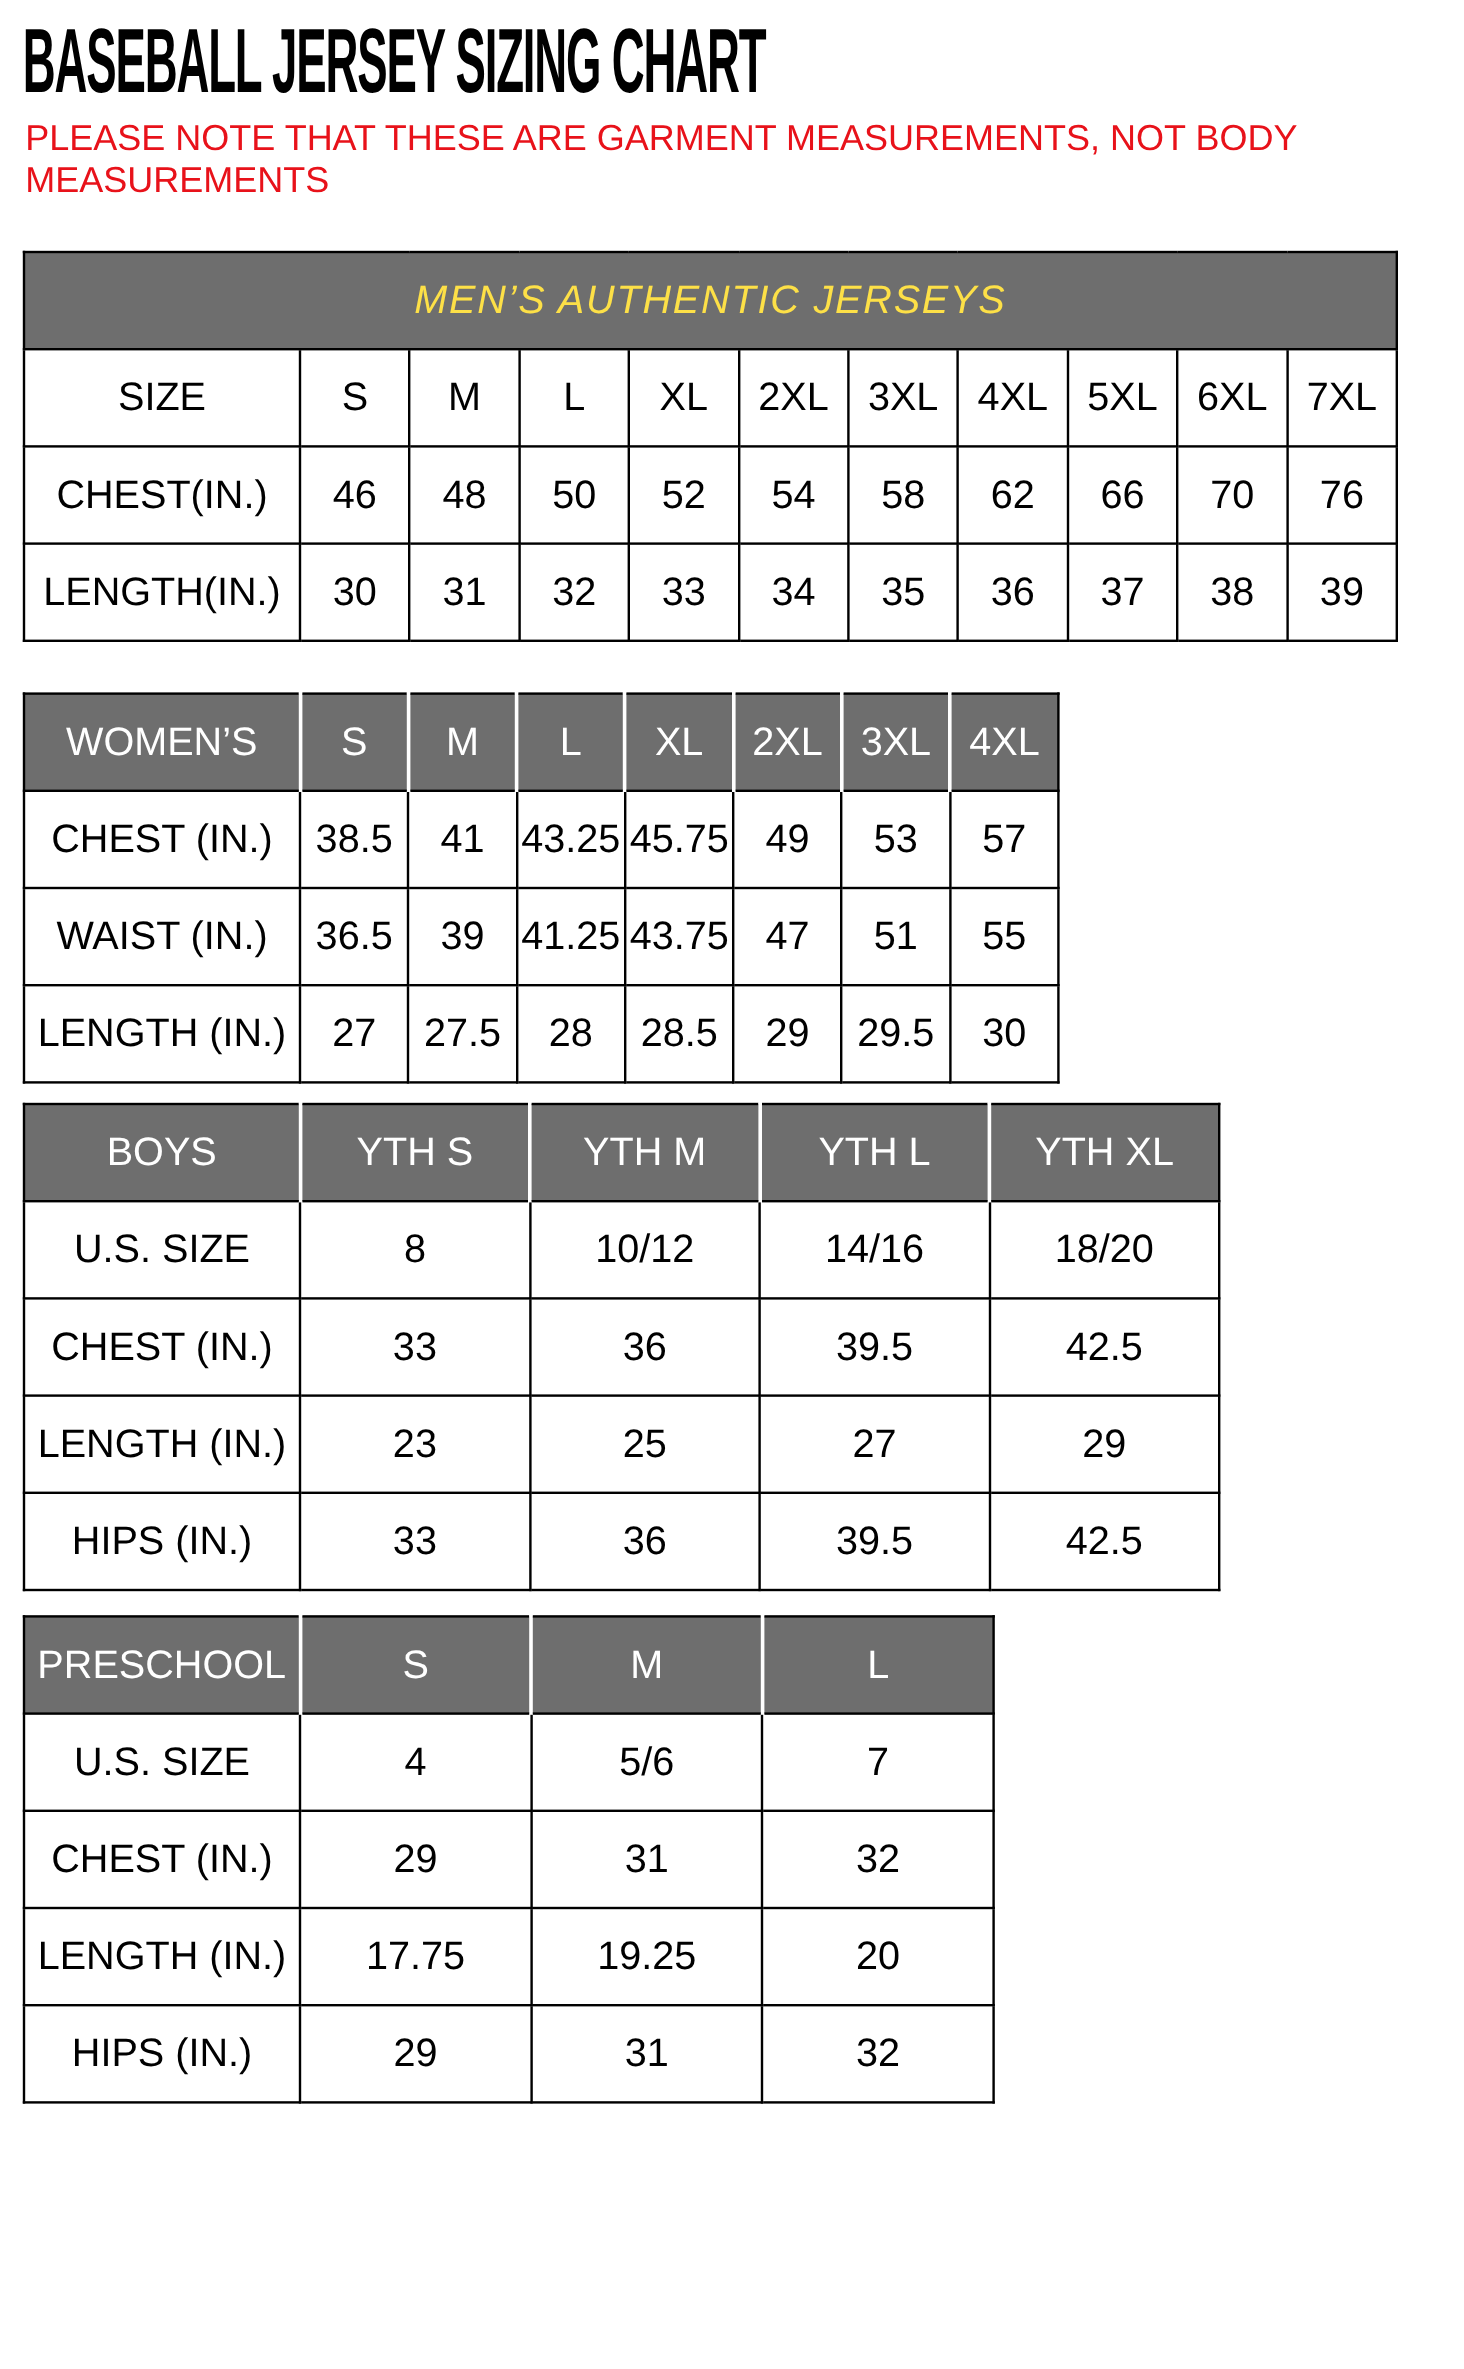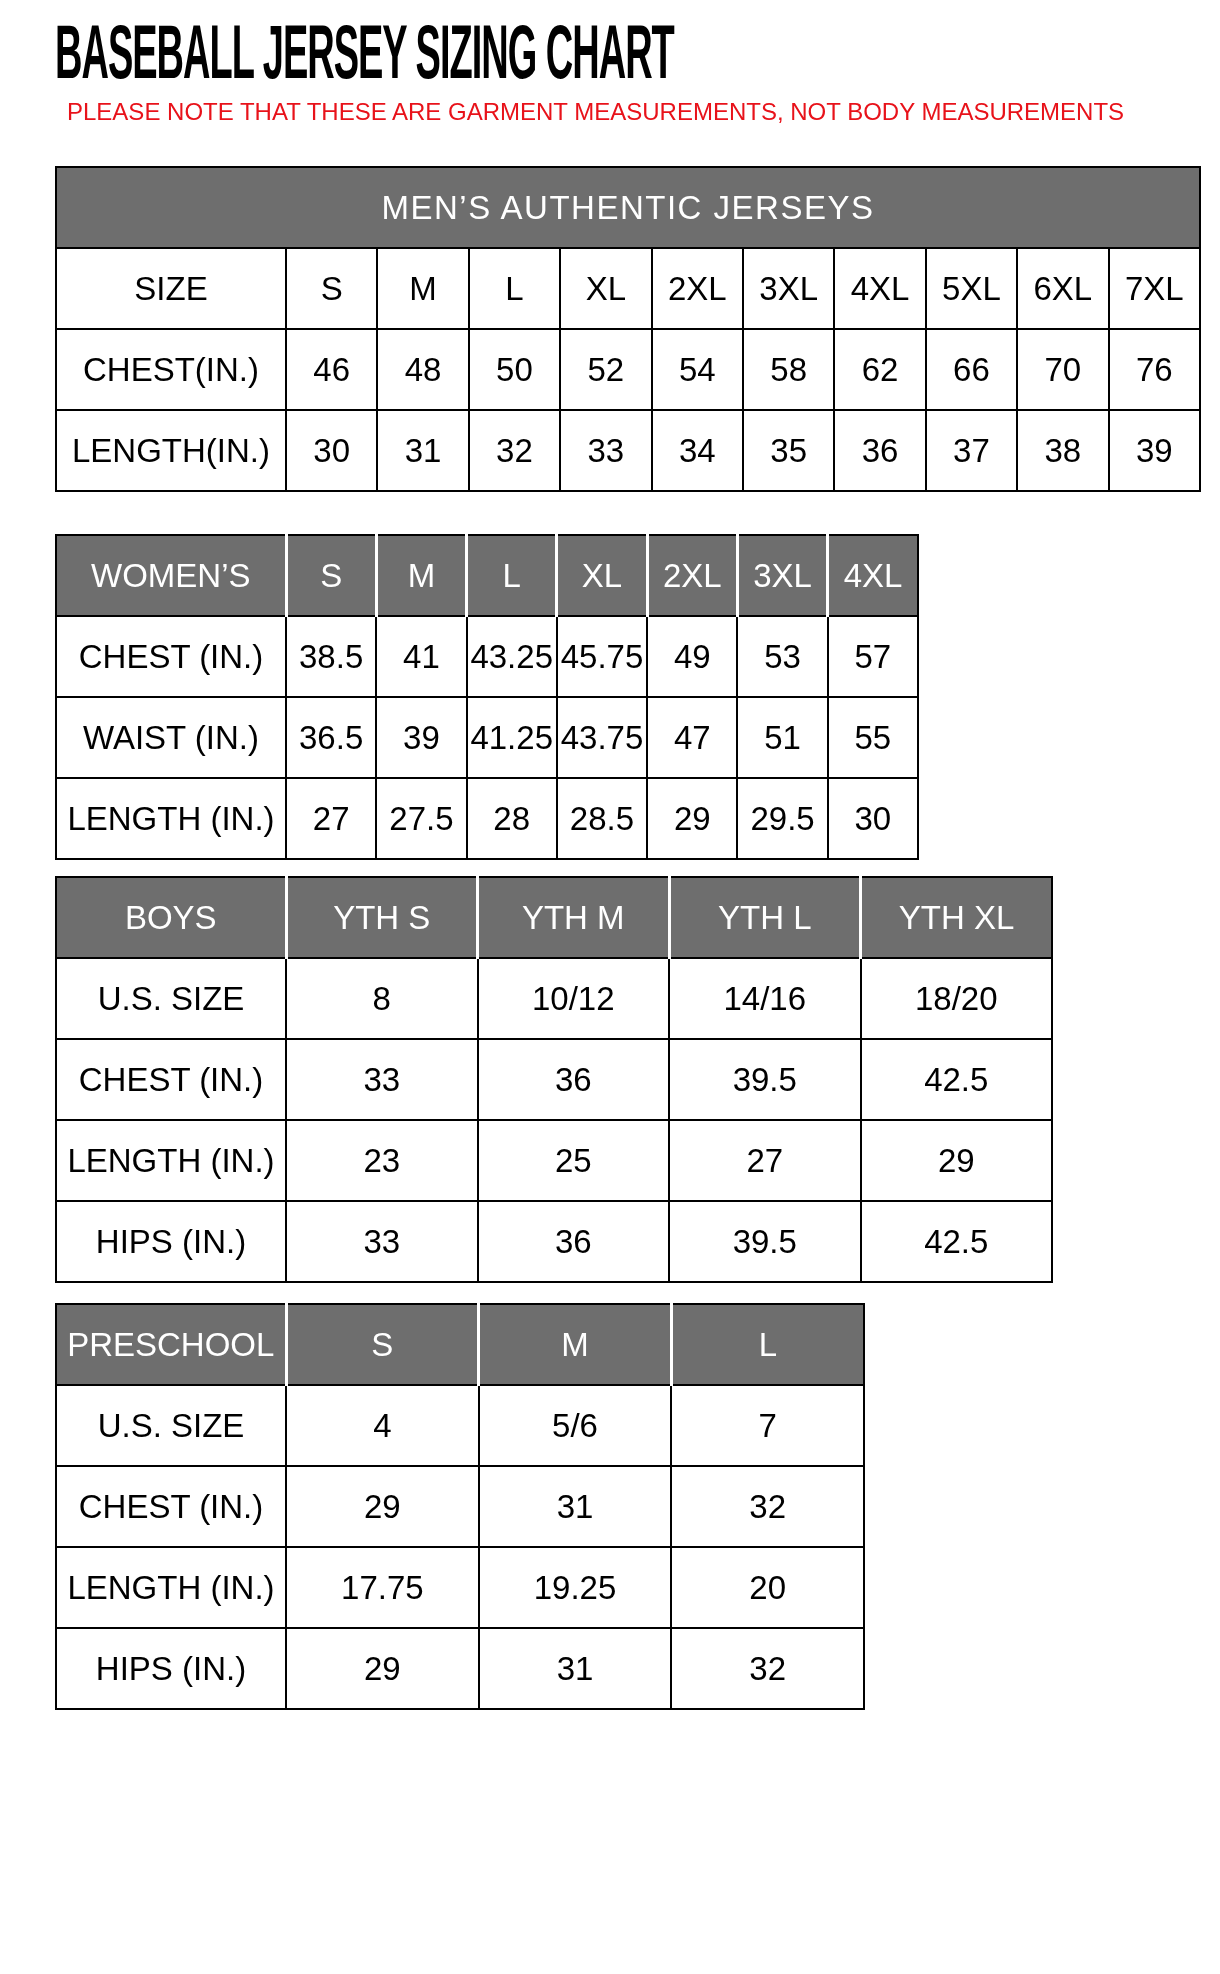--- a/index.html
+++ b/index.html
@@ -6,54 +6,55 @@
     --red:#e8121a;
     --gray:#6e6e6e;
     --ink:#000000;
   }
   html,body{margin:0;padding:0;}
   body{
     width:1220px;height:1974px;background:#ffffff;
     font-family:"Liberation Sans",sans-serif;color:var(--ink);
     overflow:hidden;
   }
-  .sheet{padding:16px 0 0 55px;}
+  .sheet{padding:16px 0 0 19px;}
 
   
   .page-title{margin:0;height:74px;}
   .title-inner{
     display:inline-block;white-space:nowrap;
     font-size:76px;line-height:0.95;font-weight:bold;letter-spacing:-2px;
     transform:scaleX(0.5);transform-origin:left top;color:var(--ink);
   }
 
   
   .note{
-    color:var(--red);font-size:24px;line-height:1.18;
-    width:1120px;margin:8px 0 0 12px;
+    color:var(--red);font-size:30px;line-height:1.18;
+    width:1120px;margin:8px 0 0 2px;
   }
 
   
   table.sizing{border-collapse:collapse;table-layout:fixed;}
   table.mens{width:1146px;margin-top:40px;}
   table.womens{width:864px;margin-top:42px;}
   table.boys{width:998px;margin-top:16px;}
   table.preschool{width:810px;margin-top:20px;}
 
   table.sizing td{
     border:2px solid #000;
     text-align:center;vertical-align:middle;
     font-size:33px;height:79px;padding:0 2px;
     line-height:1.15;
   }
   td.merged-head{
-    background:var(--gray);color:#ffffff;
+    background:var(--gray);color:#fde047;
     font-size:46px;letter-spacing:1.5px;
     border:none;border-bottom:2px solid #000;
     height:80px;
+    font-style:italic;
   }
   td.head-cell{
     background:var(--gray);color:#ffffff;
     border:none;border-bottom:5px solid #000;
     height:72px;font-size:34px;
   }
   td.head-cell + td.head-cell{border-left:3px solid #ffffff;}
 
   
   .footer{

